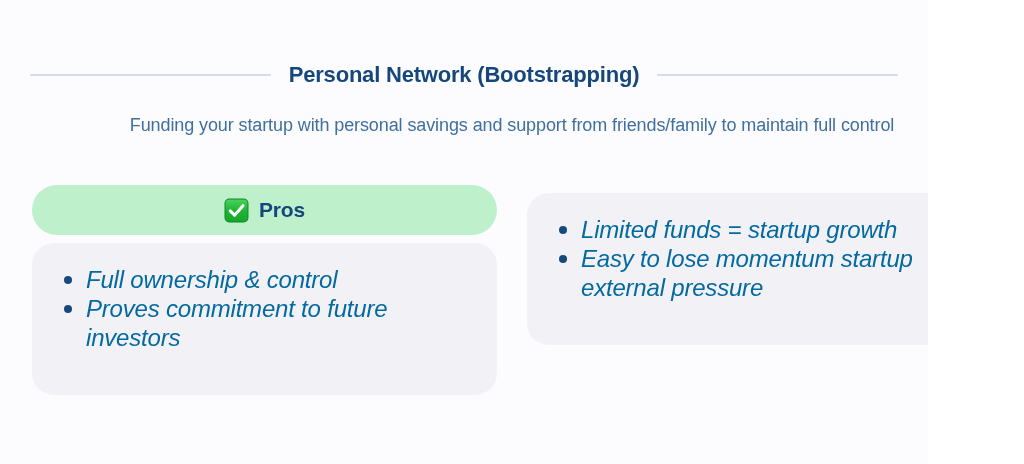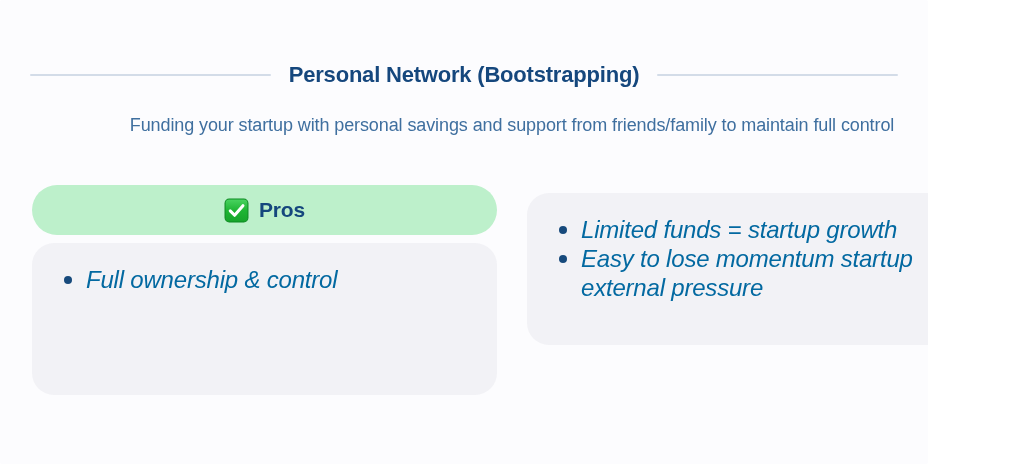--- a/index.html
+++ b/index.html
@@ -155,20 +155,21 @@
             <rect x="1" y="1" width="22" height="22" rx="4" ry="4" fill="url(#gchk)" stroke="#0d8a22" stroke-width="1"></rect>
             <path d="M6 12.4 L10.2 16.6 L18.2 7.4" fill="none" stroke="#ffffff" stroke-width="2.9" stroke-linecap="round" stroke-linejoin="round"></path>
           </svg>
         </span>
         <span class="col-header-label">Pros</span>
       </div>
 
       <div class="col-body">
         <ul class="bullet-list">
           <li class="bullet-item">Full ownership &amp; control</li>
+          <li class="bullet-item">Proves commitment to future investors</li>
         </ul>
       </div>
     </div>
 
     <div class="column">
 
       <div class="col-body">
         <ul class="bullet-list">
           <li class="bullet-item">Limited funds = startup growth</li>
           <li class="bullet-item">Easy to lose momentum startup external pressure</li>

